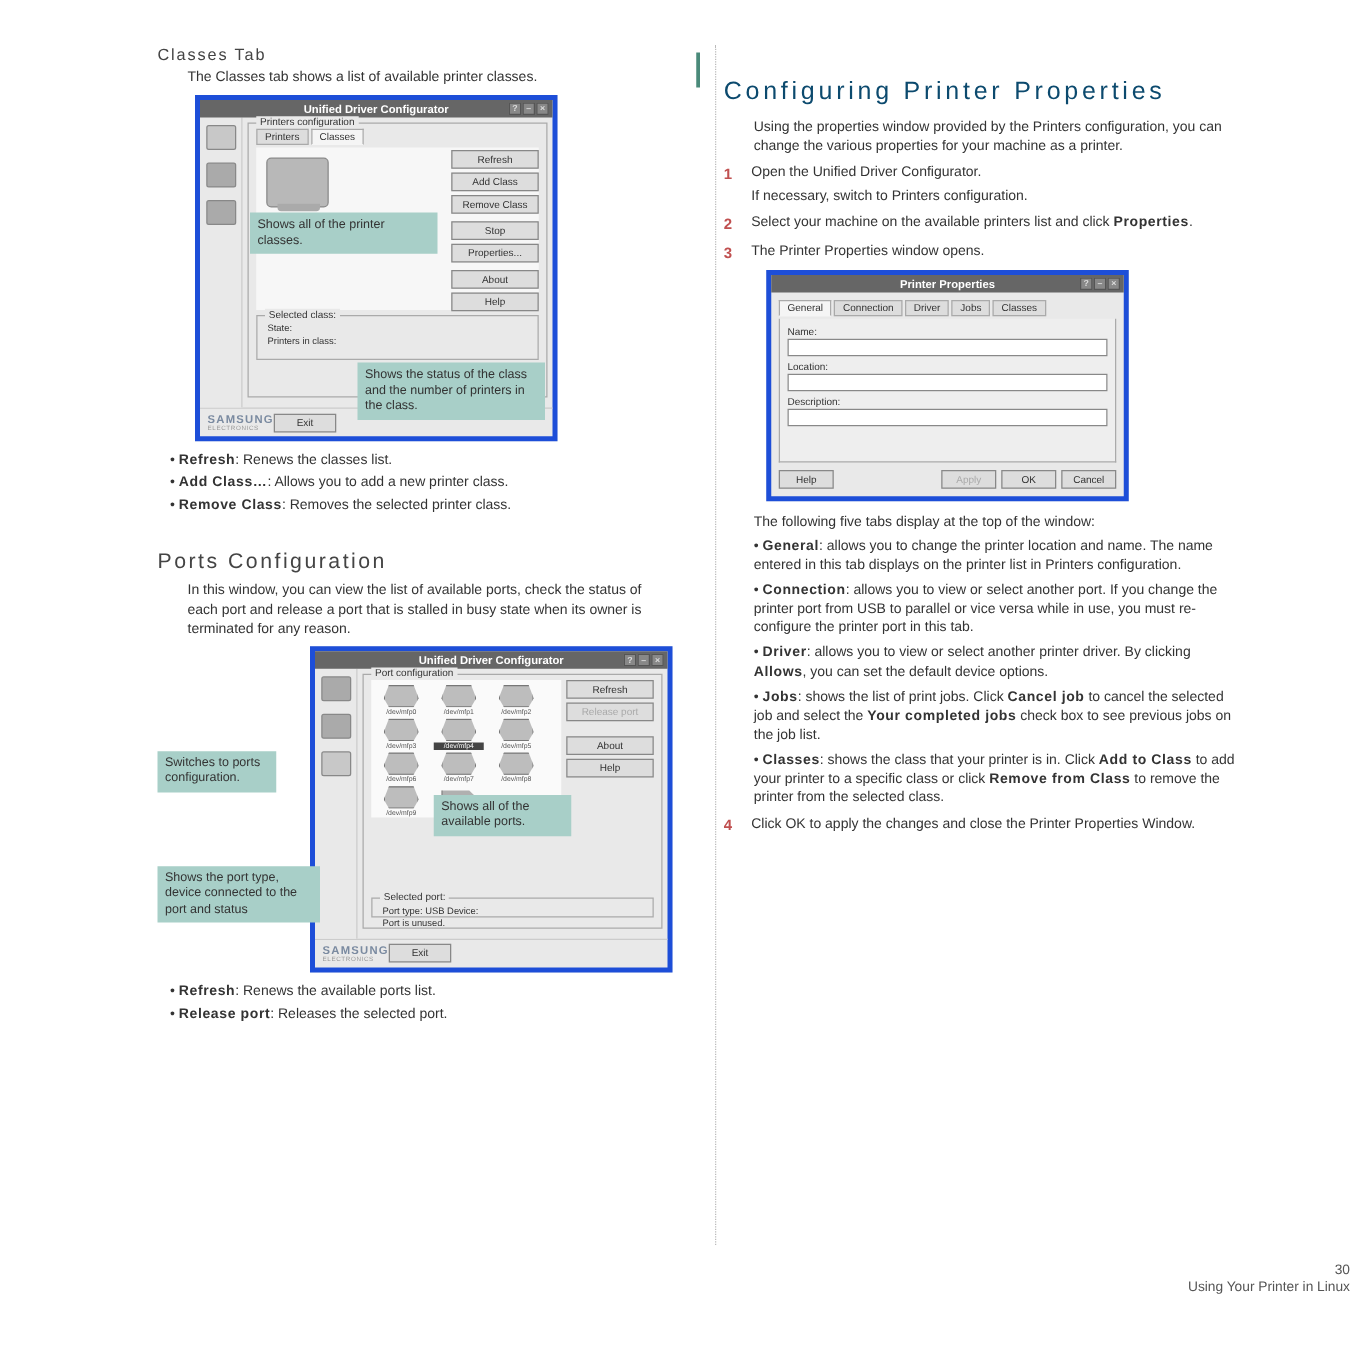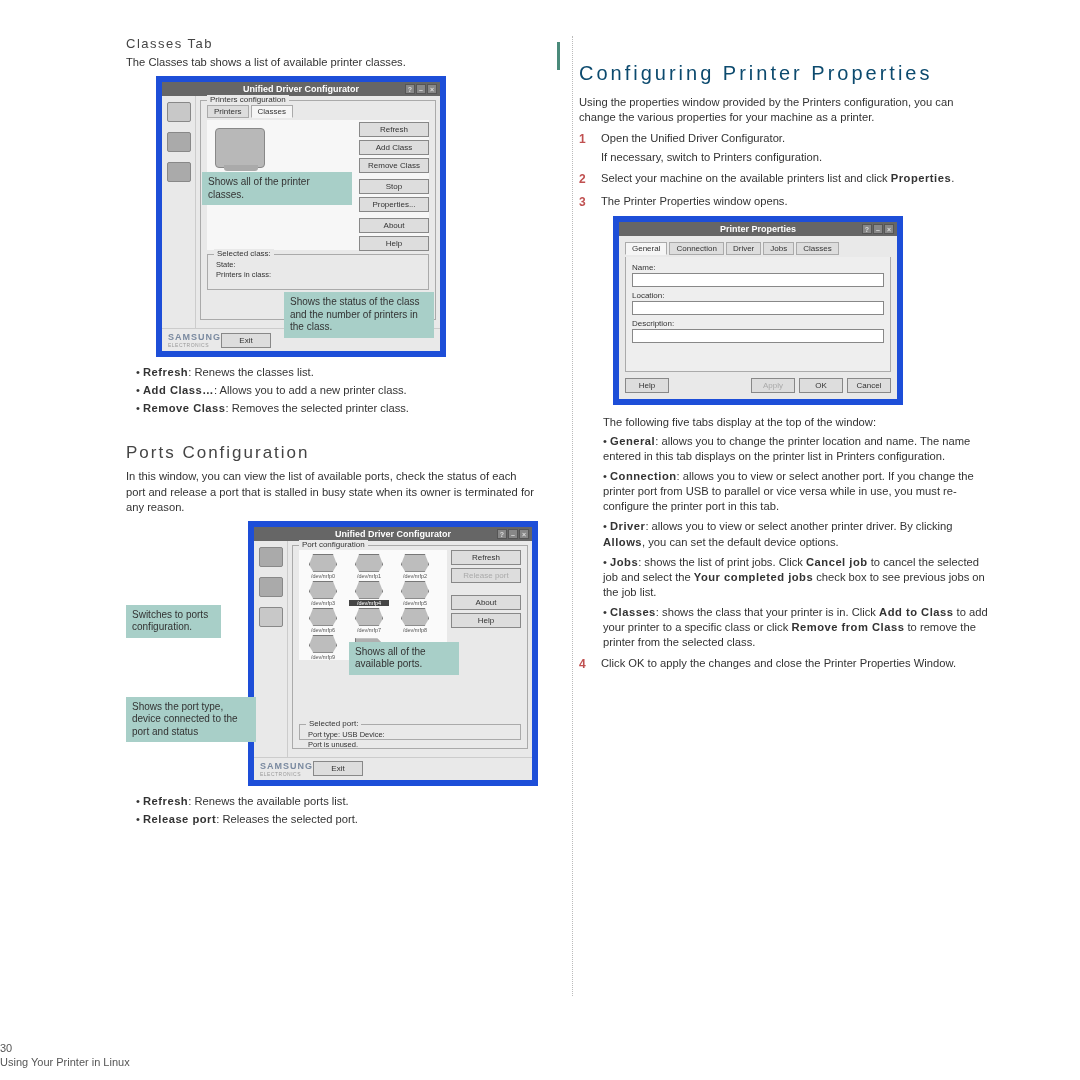--- a/index.html
+++ b/index.html
@@ -40,38 +40,38 @@
     margin-bottom: 6px;
   }
   h3 {
     font-size: 13px;
     font-weight: normal;
     letter-spacing: 1.5px;
     color: #444;
     margin-bottom: 4px;
   }
   p, li { font-size: 11.2px; line-height: 1.35; color: #333; }
-  .body-text { margin-bottom: 4px; }
+  .body-text { margin-bottom: 4px; margin-left: 24px; }
   ul.bullets { list-style: none; margin-left: 10px; margin-top: 4px; }
   ul.bullets li { margin-bottom: 3px; }
   ul.bullets li::before { content: "• "; }
   ol.steps { list-style: none; margin-top: 6px; }
   ol.steps > li { margin-bottom: 6px; display: flex; gap: 10px; }
   ol.steps .num { color: #c05050; font-weight: bold; font-size: 12px; min-width: 12px; }
   ol.steps .step-body { flex: 1; }
   .indent-sub { margin-top: 4px; }
   .b { font-weight: bold; letter-spacing: 0.5px; }
   ul.tabdefs { list-style: none; margin-left: 10px; margin-top: 4px; }
   ul.tabdefs li { margin-bottom: 5px; }
   ul.tabdefs li::before { content: "• "; }
 
   
   .mock {
     margin: 6px auto 8px;
-    border: 6px solid #1d4ed8;
+    border: 4px solid #1d4ed8;
     background: #e9e9e9;
     font-size: 9px;
     color: #333;
     position: relative;
   }
   .mock-title {
     background: #666;
     color: #fff;
     text-align: center;
     padding: 2px 0;
@@ -118,23 +118,23 @@
   .port.sel .pl { background:#444; color:#fff; padding:0 1px;}
   .mock-props { }
   .mock-props .fieldrow { margin:4px 6px; }
   .mock-props .fieldrow label { font-size:8px; display:block; margin-bottom:1px;}
   .mock-props .fieldrow .txt { width:100%; height:14px; border:1px solid #888; background:#fff;}
   .mock-props .btnrow { display:flex; justify-content:space-between; padding:6px;}
   .mock-props .btnrow .right { display:flex; gap:4px;}
 
   .page-footer {
     position:absolute;
-    bottom:12px;
+    bottom:44px;
     left:0; right:0;
-    text-align:left;
+    text-align:right;
     font-size:11px;
     color:#555;
   }
   .page-num { display:block; margin-bottom:2px; }
 </style>
 </head>
 <body>
 
 <div class="vert-accent"></div>
 

